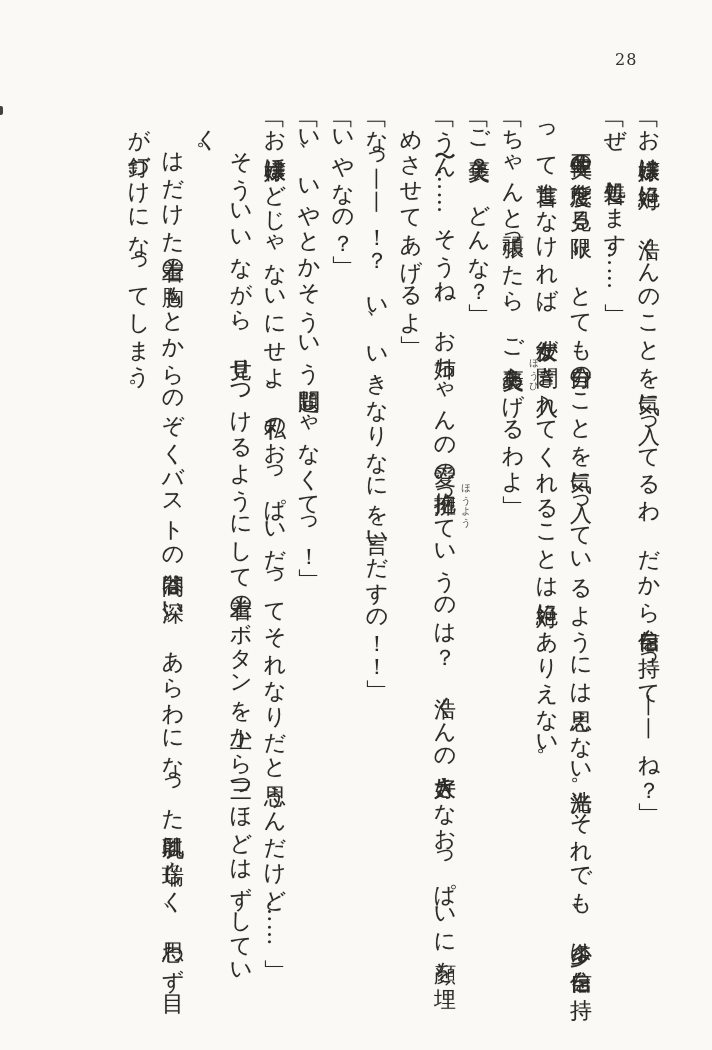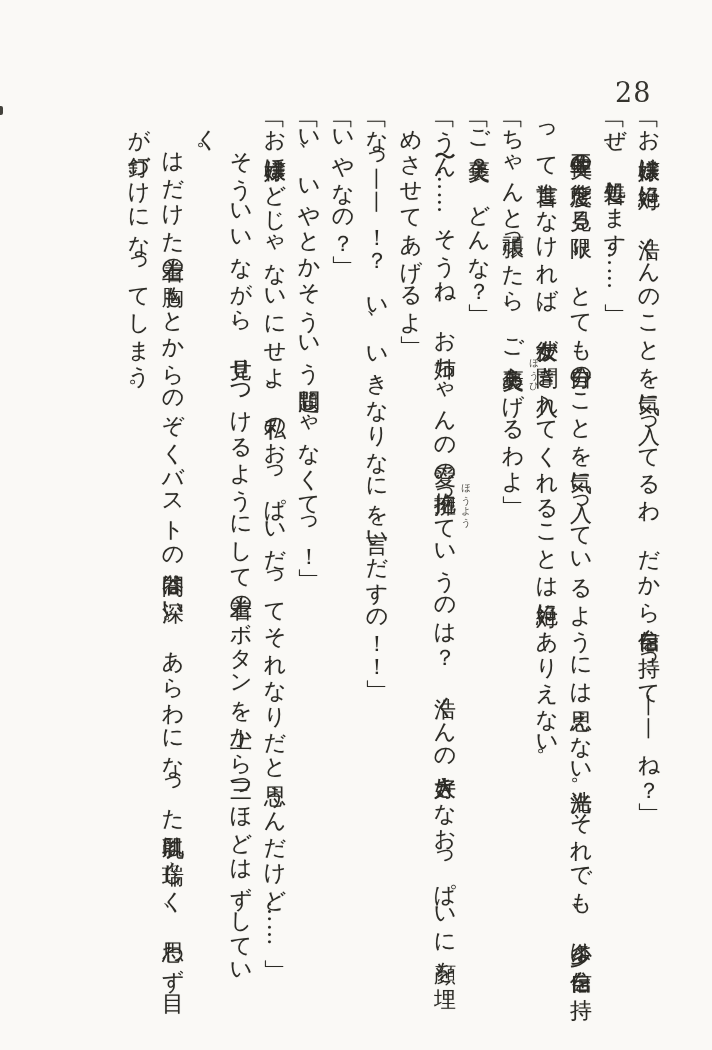--- a/index.html
+++ b/index.html
@@ -13,24 +13,23 @@
     height: 1050px;
     margin: 0 auto;
     background: #faf9f6;
     overflow: hidden;
     font-family: "DejaVu Serif", "Liberation Serif", serif;
   }
   .page-number {
     position: absolute;
     top: 50px;
     left: 615px;
-    font-size: 27px;
+    font-size: 16px;
     letter-spacing: 1px;
     color: #35342e;
-    margin-top: 27px;
   }
   .text-block {
     position: absolute;
     top: 114px;
     right: 46px;
     width: 586px;
     height: 884px;
     writing-mode: vertical-rl;
     -webkit-writing-mode: vertical-rl;
     text-orientation: mixed;

